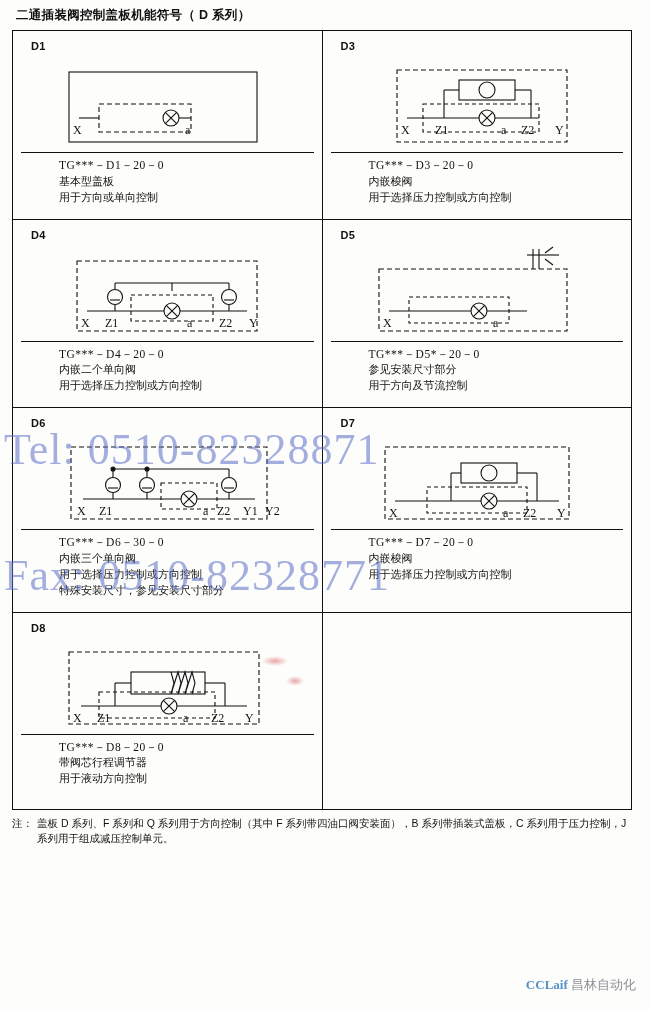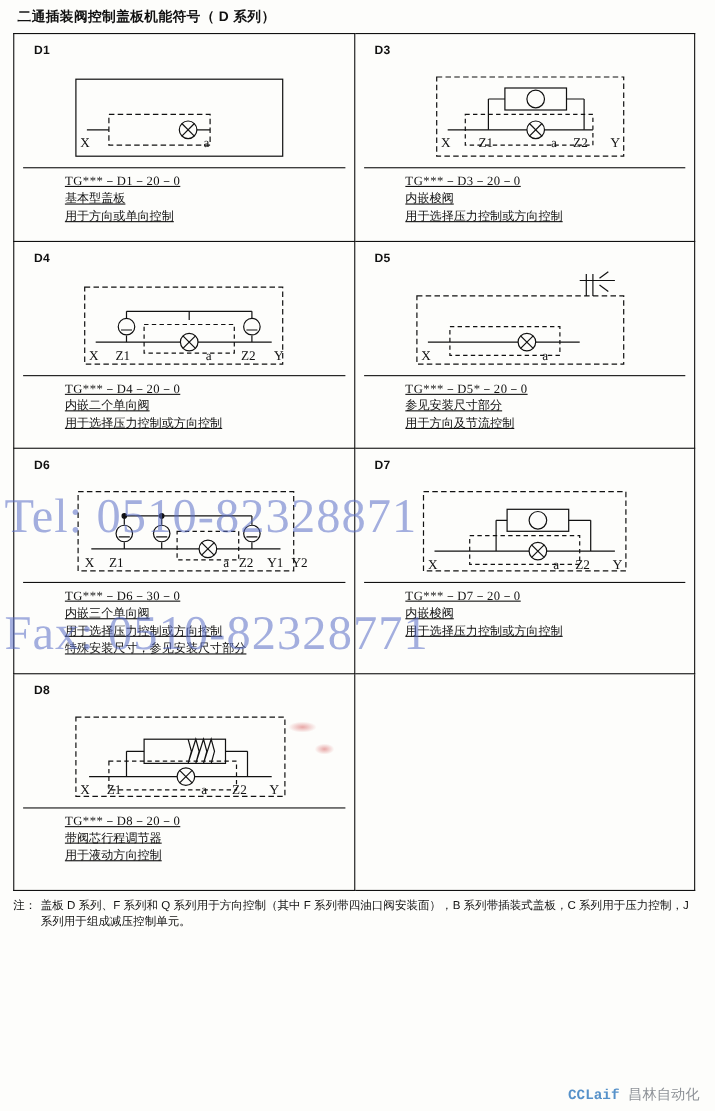--- a/index.html
+++ b/index.html
@@ -48,21 +48,21 @@
   .sym {
     position: relative;
     height: 96px;
   }
   .desc {
     border-top: 1px solid #111;
     padding: 4px 0 5px 38px;
     font-size: 11px;
     line-height: 1.45;
   }
-  .desc .ln { white-space: nowrap; text-decoration: underline; }
+  .desc .ln { white-space: nowrap; }
   .desc .mono {
     font-family: "Liberation Serif", serif;
     font-size: 11.5px;
     letter-spacing: 0.5px;
   }
   svg { display:block; }
 
   
   .footnote {
     margin: 6px 12px 0 12px;
@@ -79,29 +79,29 @@
     position: absolute;
     left: 0; right: 0;
     color: #5a6ec8;
     opacity: 0.55;
     font-family: "Liberation Serif", serif;
     font-size: 44px;
     letter-spacing: 1px;
     white-space: nowrap;
     pointer-events: none;
   }
-  .wm1 { top: 424px; left: 4px; margin-top: 20px; }
+  .wm1 { top: 424px; left: 4px; }
   .wm3 { top: 540px; left: 4px; margin-top: 10px; }
   .wm-brand {
     position: absolute;
-    right: 14px; bottom: 6px;
+    right: 14px; bottom: 16px;
     font-size: 13px;
     color: #7a7f86;
     opacity: 0.85;
-    font-family: Liberation Mono, monospace;
+    font-family: Liberation Serif, serif;
     margin-left: 36px;
   }
   .wm-brand .cc { color:#3a7fc1; font-weight:bold; }
   .stain {
     position:absolute;
     width: 26px; height: 10px;
     background: radial-gradient(ellipse at center, rgba(214,96,96,0.55), rgba(214,96,96,0) 70%);
     pointer-events:none;
   }
 </style>

